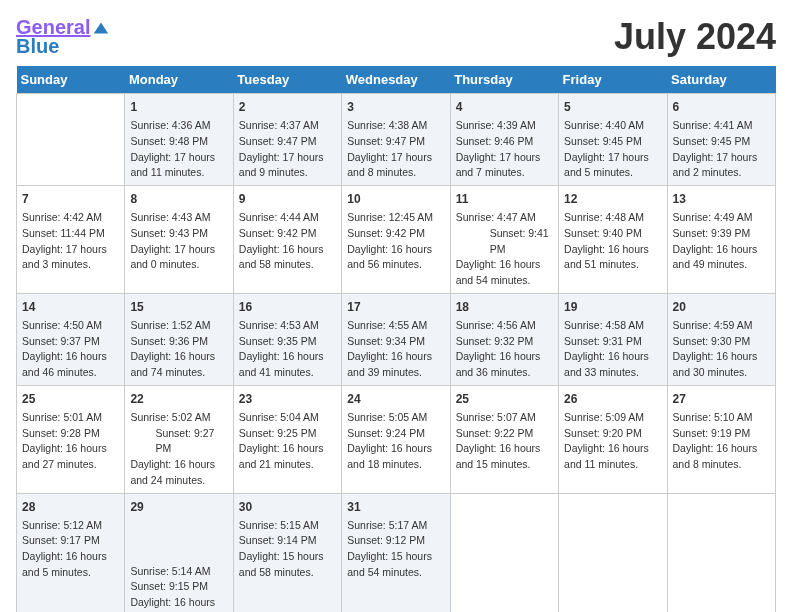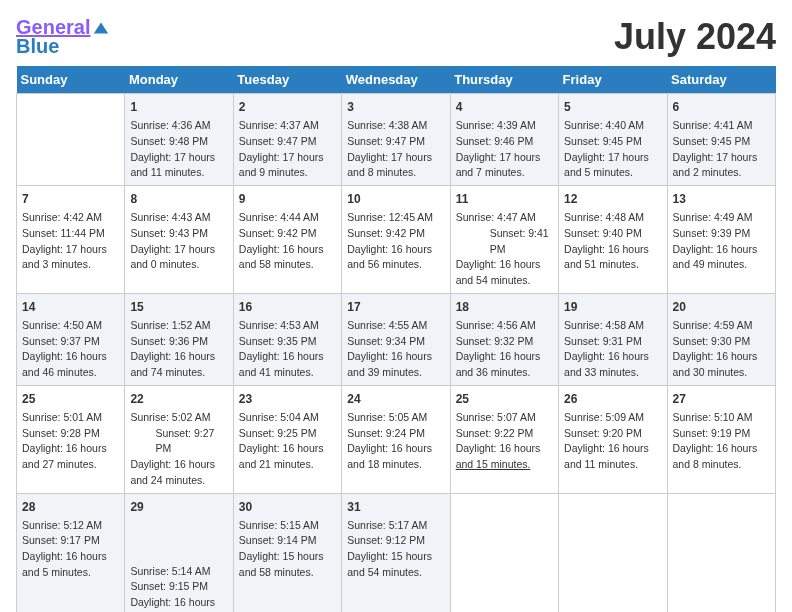--- a/index.html
+++ b/index.html
@@ -292,21 +292,21 @@
           <span style="display: block;">Sunrise: 5:05 AM</span>
           <span style="display: block;">Sunset: 9:24 PM</span>
           <span style="display: block;">Daylight: 16 hours</span>
           <span style="display: block;">and 18 minutes.</span>
         </td>
         <td>
           <span class="day-number">25</span>
           <span style="display: block;">Sunrise: 5:07 AM</span>
           <span style="display: block;">Sunset: 9:22 PM</span>
           <span style="display: block;">Daylight: 16 hours</span>
-          <span style="display: block; text-decoration: underline;">and 15 minutes.</span>
+          <span style="display: block;">and 15 minutes.</span>
         </td>
         <td>
           <span class="day-number">26</span>
           <span style="display: block;">Sunrise: 5:09 AM</span>
           <span style="display: block;">Sunset: 9:20 PM</span>
           <span style="display: block;">Daylight: 16 hours</span>
           <span style="display: block;">and 11 minutes.</span>
         </td>
         <td>
           <span class="day-number">27</span>

